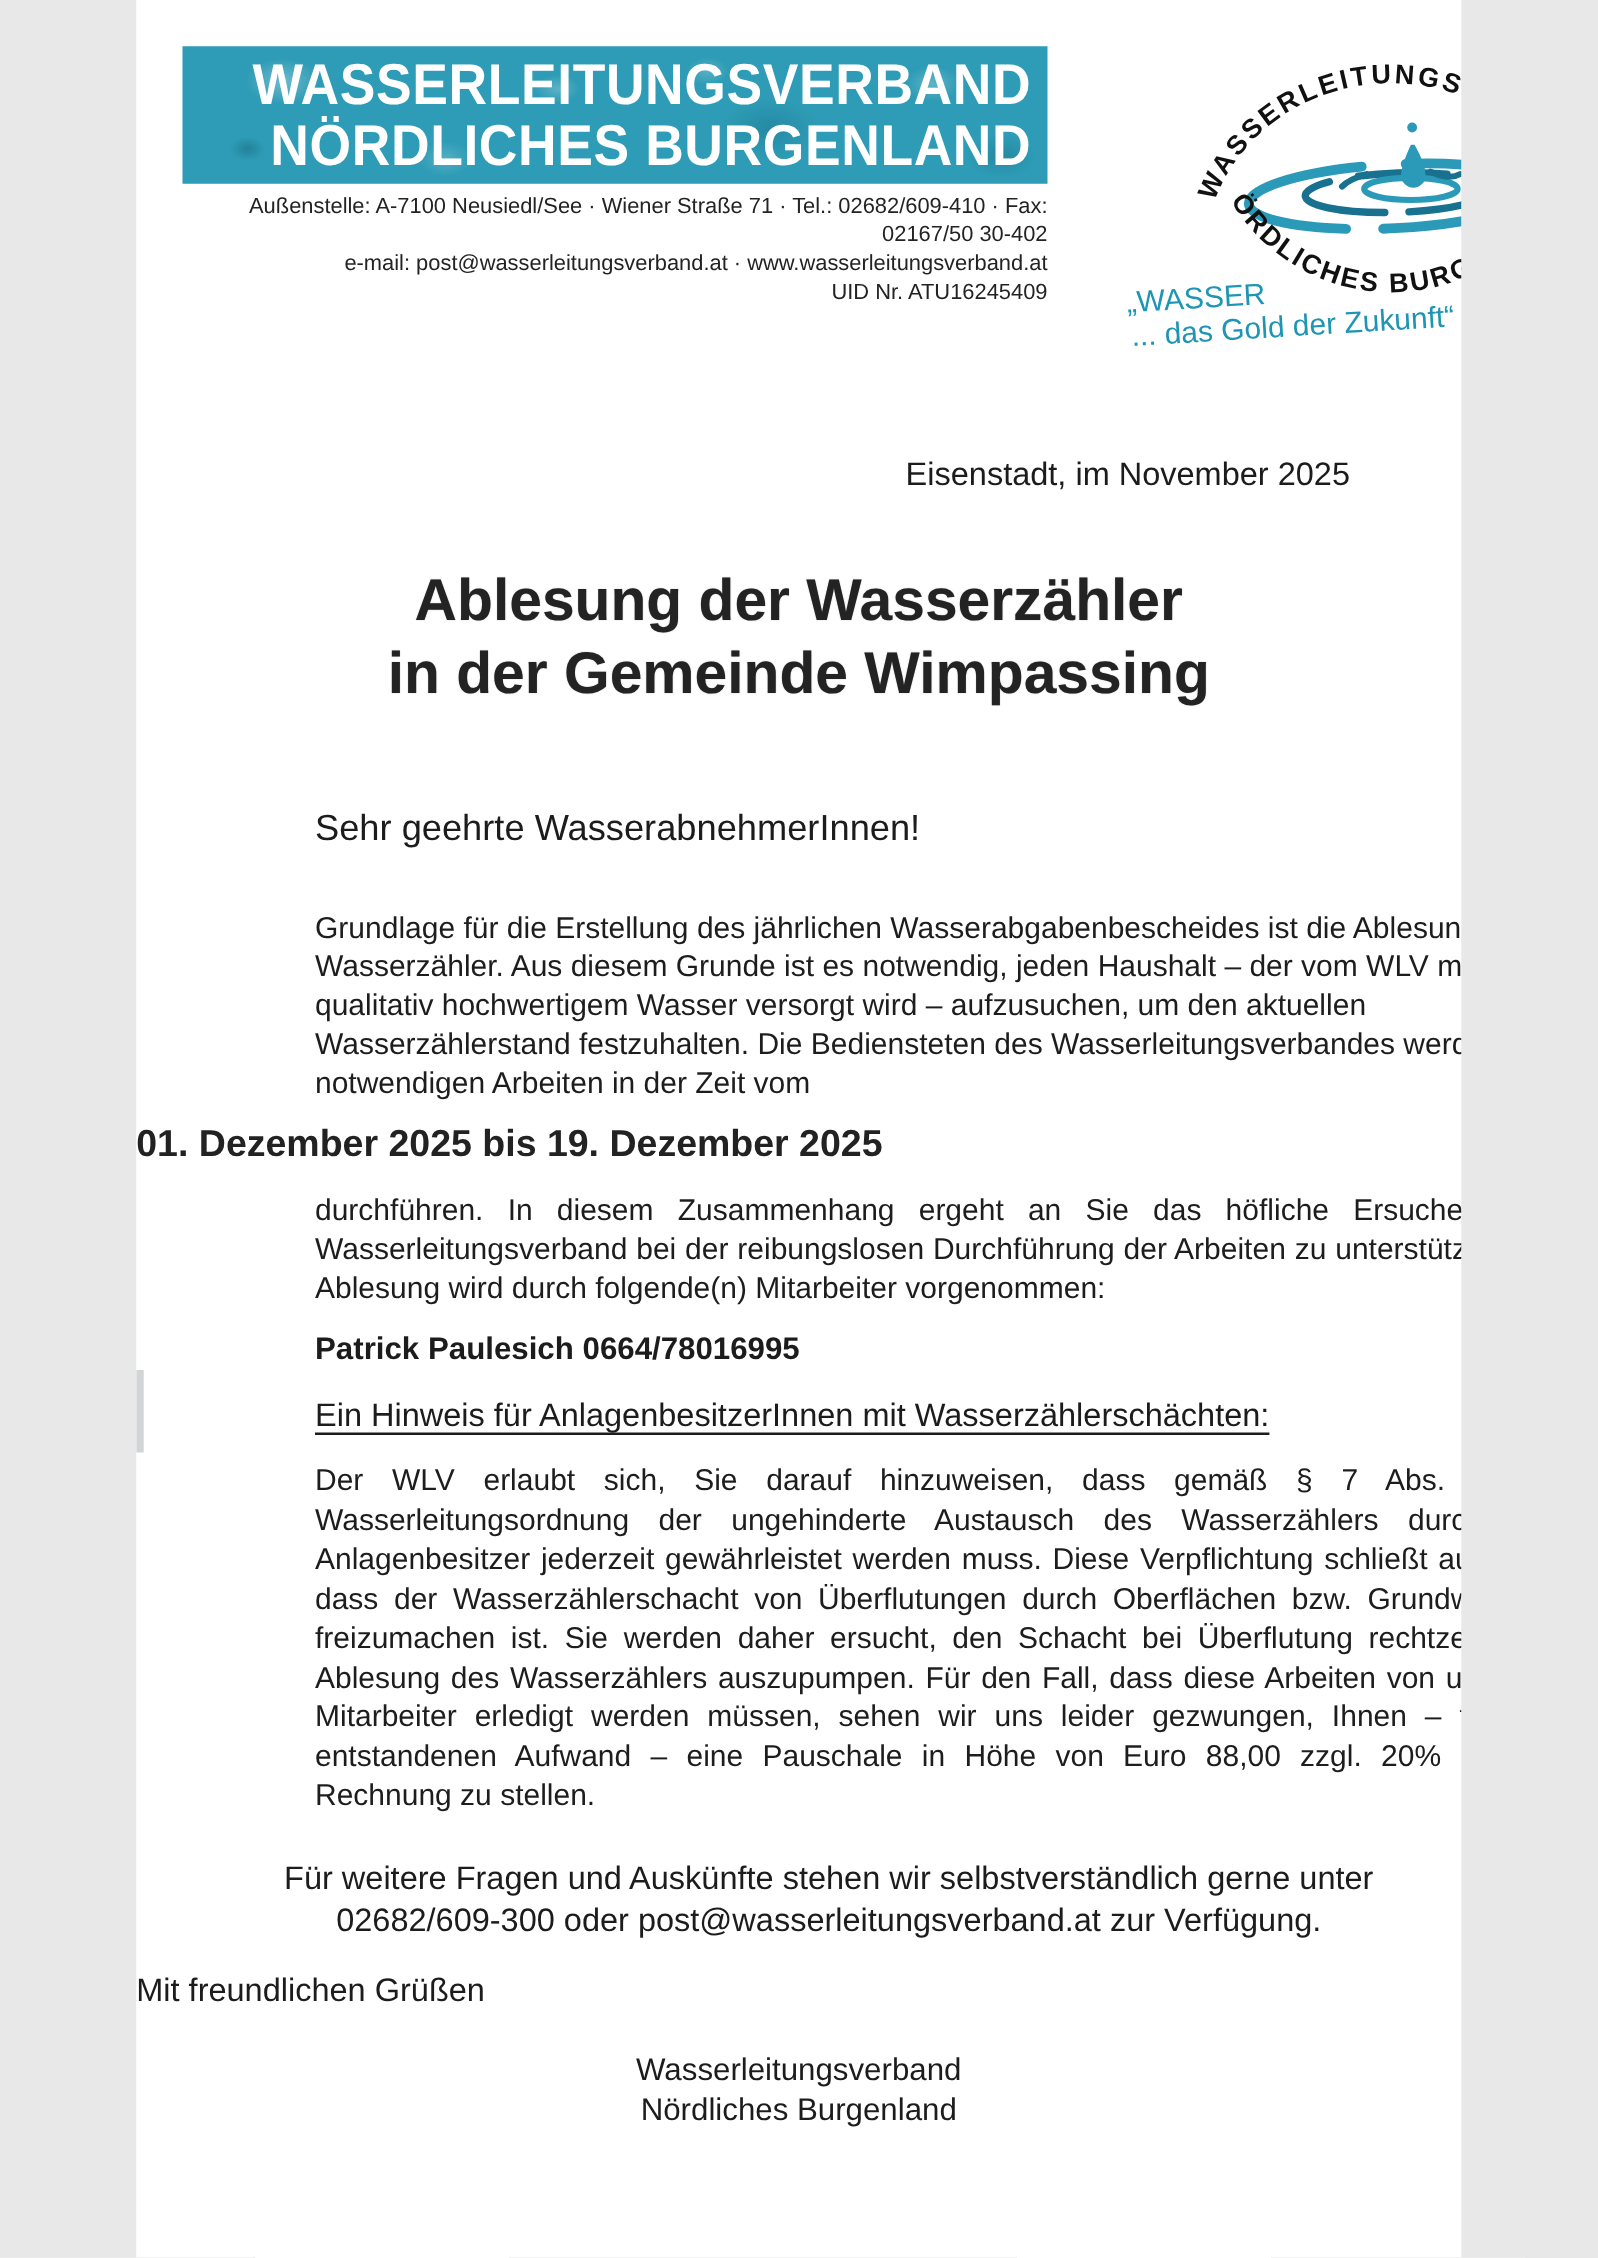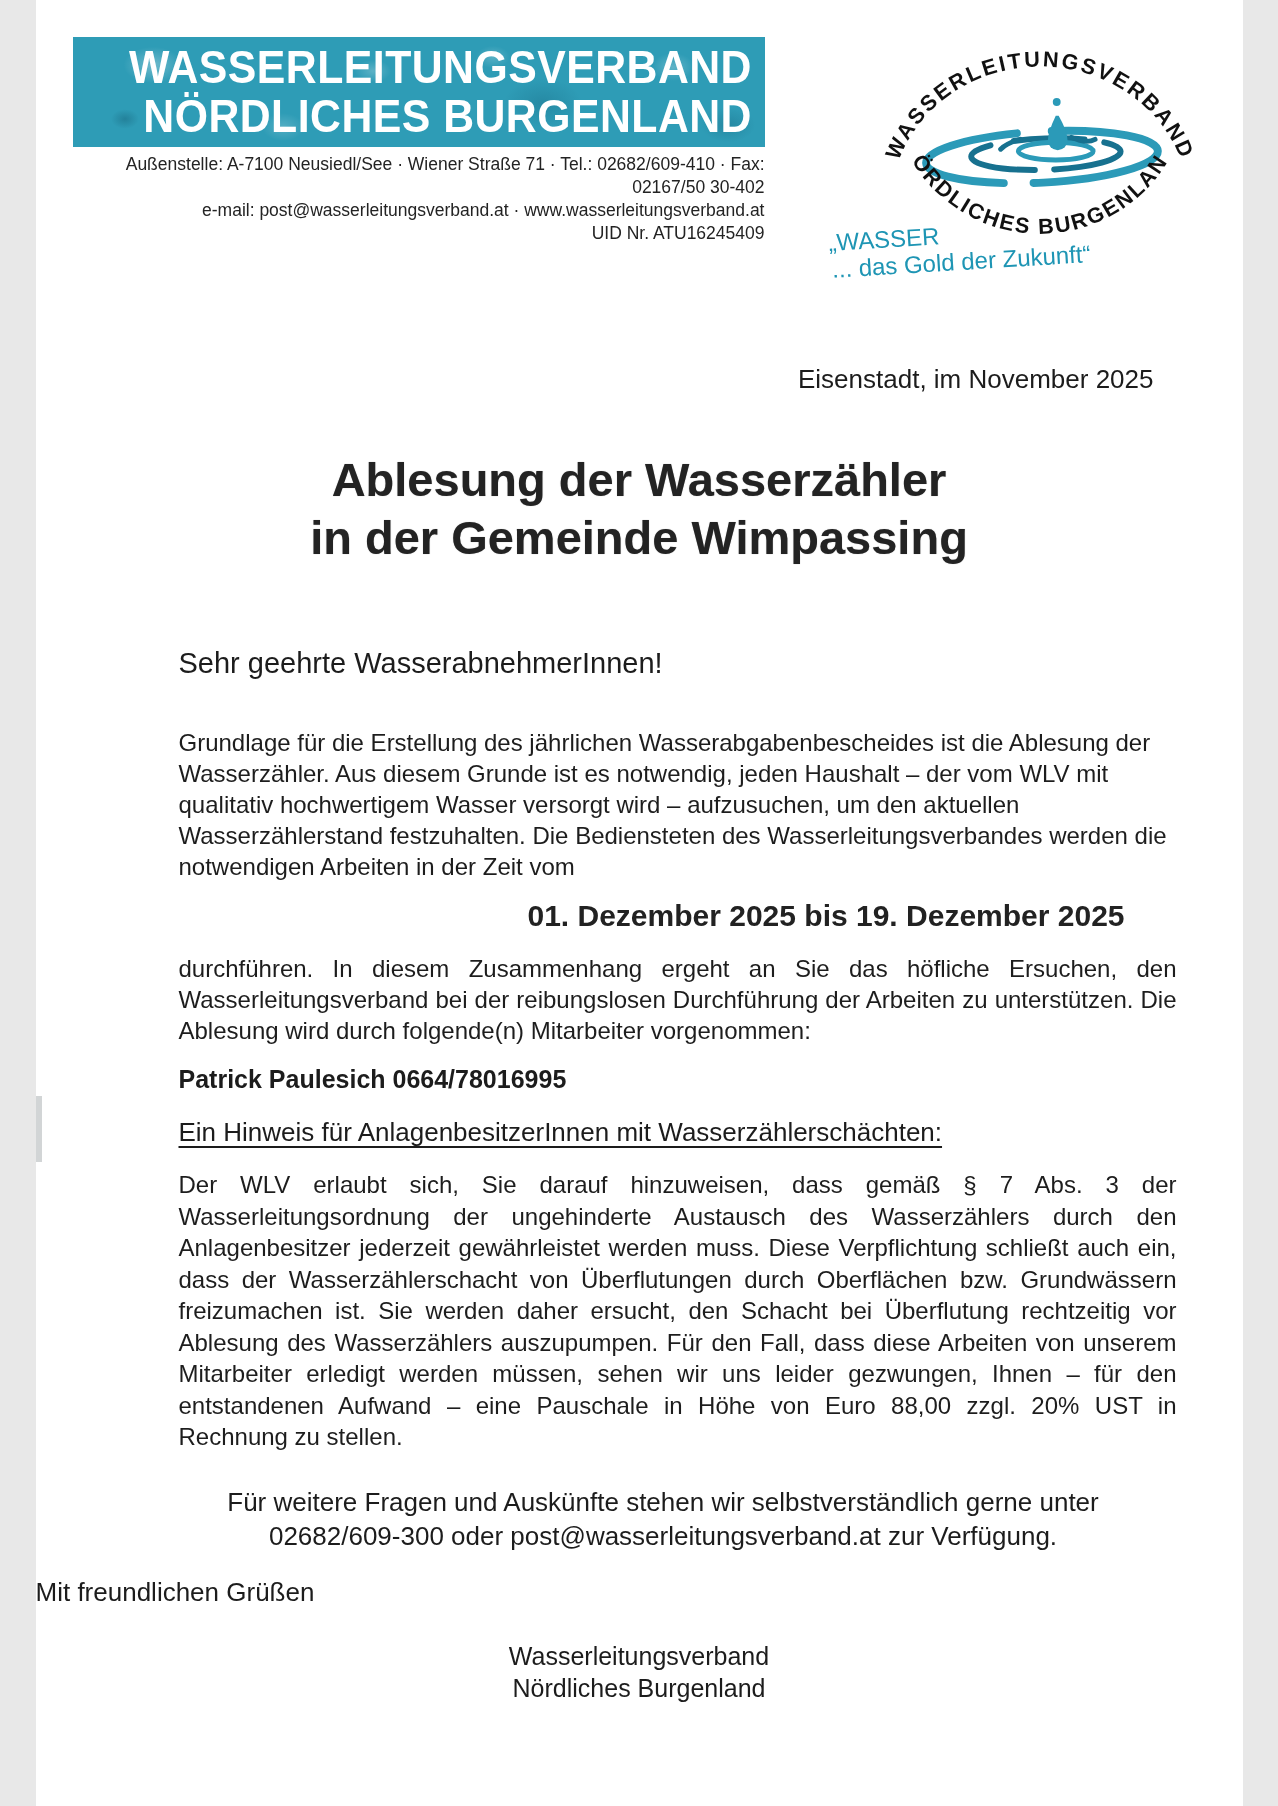--- a/index.html
+++ b/index.html
@@ -1,18 +1,18 @@
 <!DOCTYPE html>
 <html><head>
 <meta charset="utf-8">
 <style>
   html,body{margin:0;padding:0;background:#e8e8e8;}
   .page{
     position:relative;
-    width:1207px;height:1806px;
+    width:1060px;height:1806px;
     margin:0 auto;
     background:#ffffff;
     font-family:"Liberation Sans", sans-serif;
     color:#1c1c1c;
     overflow:hidden;
   }
   
   .header-row{display:flex;padding-top:37px;}
   .header-left{margin-left:37px;width:692px;}
   .banner{
@@ -48,21 +48,21 @@
     transform:rotate(-3.5deg);white-space:nowrap;
   }
   .tagline .t2{margin-left:2px;}
   
   .dateline{margin-top:75px;padding-right:89px;text-align:right;font-size:26px;}
   .title{margin:56px 0 0 0;text-align:center;font-size:47px;line-height:58px;
          font-weight:bold;color:#232323;text-shadow:0 0 1px rgba(0,0,0,.35);}
   .salutation{margin:80px 0 0 143px;font-size:29px;}
   .bodytext{width:998px;margin-left:143px;font-size:24px;line-height:31px;color:#1d1d1d;}
   .para-intro{margin-top:47px;}
-  .reading-period{margin-top:17px;text-align:right;padding-right:118px;
+  .reading-period{margin-top:17px;text-align:left;padding-right:118px;
                   font-size:30px;font-weight:bold;color:#222;}
   .para-request{margin-top:20px;text-align:justify;}
   .contact-person{margin:19px 0 0 143px;font-size:25px;font-weight:bold;}
   .notice-heading{margin:23px 0 0 143px;font-size:26px;font-weight:normal;
                   text-decoration:underline;text-underline-offset:5px;}
   .para-notice{margin-top:21px;text-align:justify;line-height:31.5px;}
   .closing{margin-top:32px;text-align:center;font-size:26px;line-height:34px;padding-left:48px;}
   .regards{margin-top:24px;font-size:26px;}
   .signature{margin-top:32px;text-align:center;font-size:25px;line-height:32px;}
   

